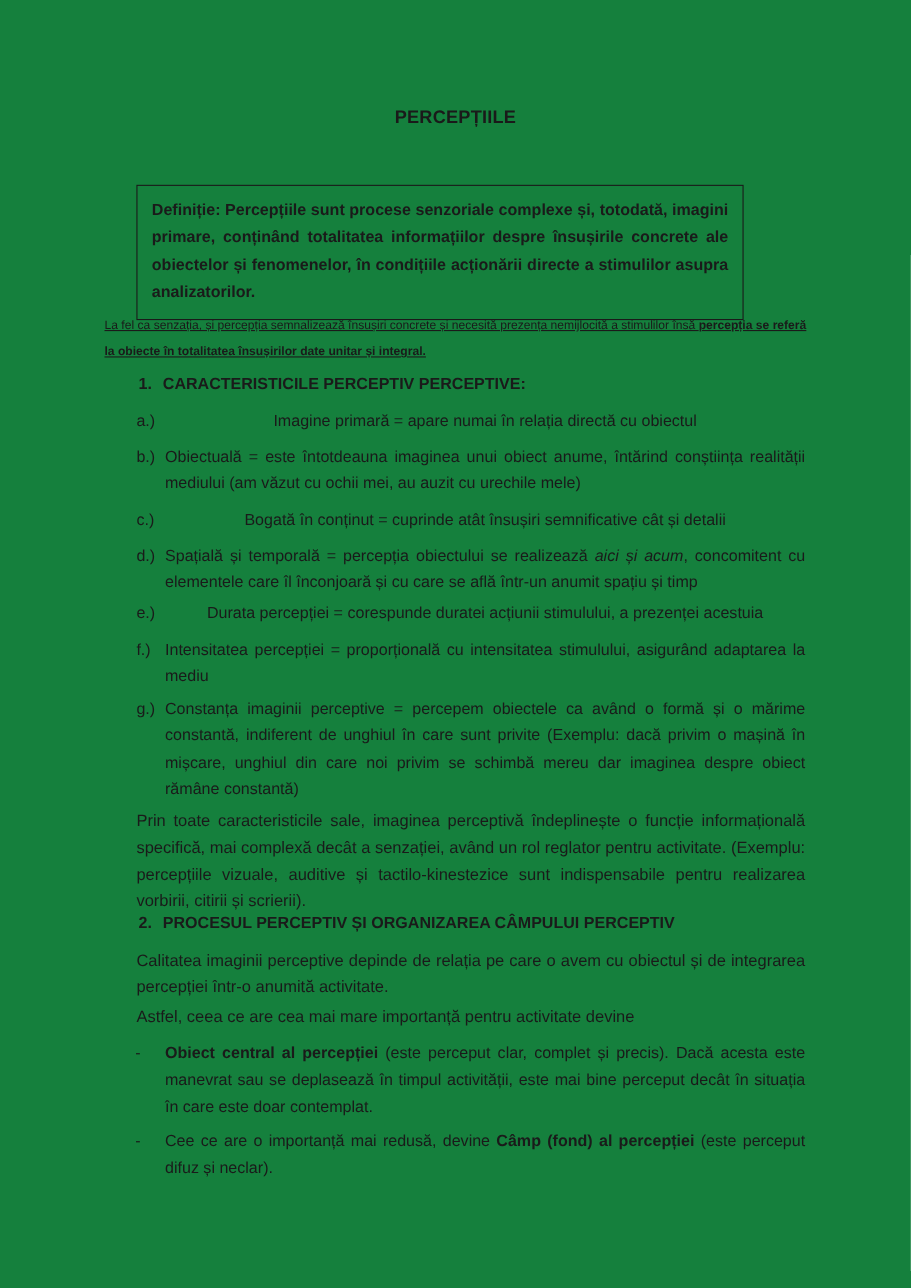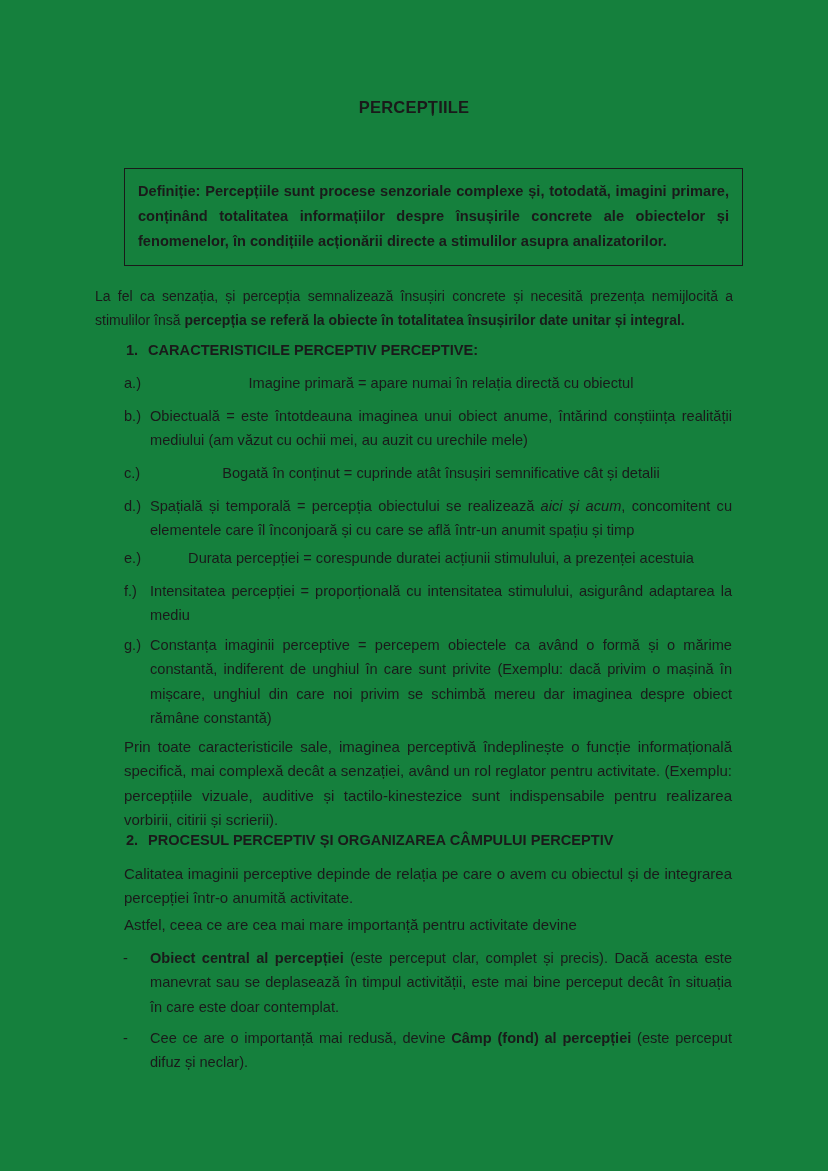--- a/index.html
+++ b/index.html
@@ -34,41 +34,42 @@
     font-size: 16.5px;
     font-weight: bold;
     letter-spacing: 0.2px;
   }
 
   
   .definition-box {
     position: absolute;
     left: 124px;
     top: 168px;
-    width: 619px;
+    width: 552px;
     box-sizing: border-box;
     border: 1px solid #1a1a1a;
     padding: 10px 13px 11px 13px;
   }
   .definition-text {
     font-size: 14.6px;
     font-weight: bold;
     line-height: 25px;
     text-align: justify;
     text-justify: inter-word;
     margin: 0;
   }
 
   
   .body-block {
     position: absolute;
-    font-size: 14px;
-    line-height: 24.4px;
-    text-align: justify;
-    text-justify: inter-word;
+    font-size: 11px;
+    line-height: 24.4px;
+    text-align: justify;
+    text-justify: inter-word;
+    text-decoration: underline;
   }
   .body-block.last-line-left > :last-child { }
 
   .para {
     margin: 0;
   }
 
   
   #intro-para {
     left: 95px;

